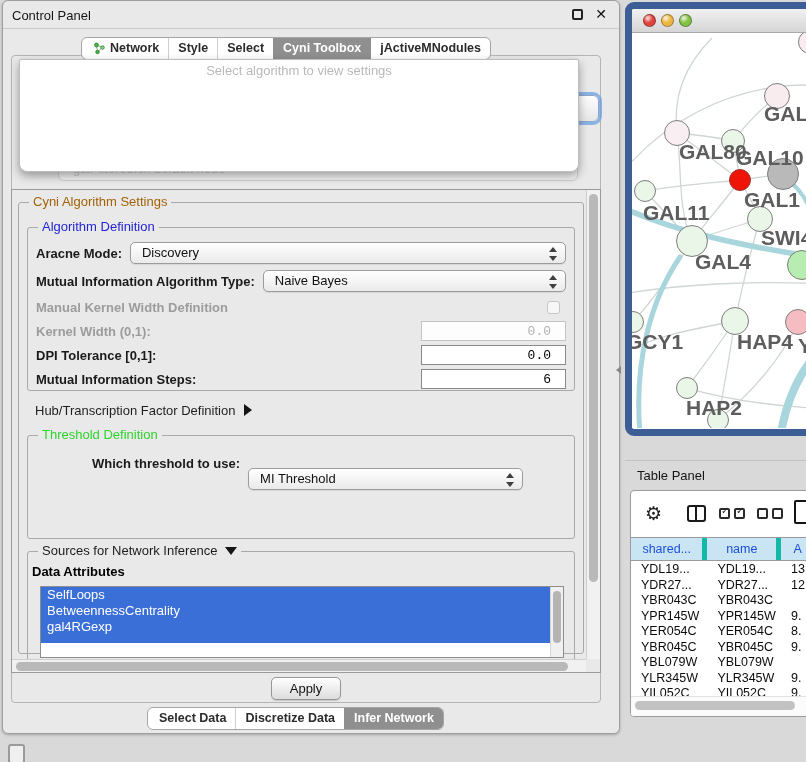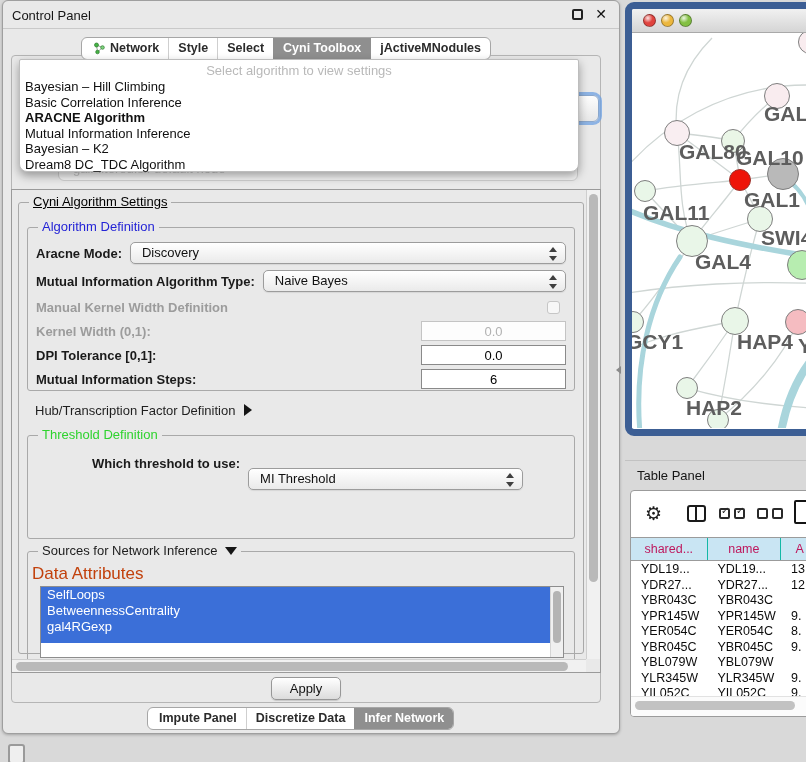--- a/index.html
+++ b/index.html
@@ -60,22 +60,22 @@
   .hscroll .thumb { position:absolute; top:2px; height:9px; border-radius:5px; background:#b9b9b9; }
 
   .groupbox { position:absolute; border:1px solid #a9a9a9; border-radius:3px; }
   .legend { position:absolute; top:-9px; left:10px; background:#e9e9e9; padding:0 4px;
     font-size:13px; line-height:16px; white-space:nowrap; }
 
   .frow { position:absolute; left:8px; right:8px; height:22px; display:flex; align-items:center; }
   .lbl { font-size:13px; font-weight:bold; color:#1a1a1a; white-space:nowrap; }
   .lbl.dis { color:#9c9c9c; }
   .tinput { height:20px; border:1px solid #8a8a8a; background:#fff; font-size:13px;
-    text-align:center; padding:0 4px; width:145px; margin-left:auto;
-    font-family:Liberation Sans, sans-serif; }
+    text-align:right; padding:0 14px; width:145px; margin-left:auto;
+    font-family:Liberation Mono, monospace; }
   .tinput.dis { border-color:#c4c4c4; color:#b2b2b2; background:#fdfdfd; }
   .combo { position:relative; height:22px; border:1px solid #9c9c9c; border-radius:5px;
     background:linear-gradient(#ffffff,#eaeaea); font-size:13px; color:#111;
     line-height:20px; padding:0 24px 0 11px; box-shadow:0 1px 1px rgba(0,0,0,.08); }
   .combo .spin { position:absolute; right:8px; top:3px; width:9px; height:16px; }
   .combo .spin::before, .combo .spin::after { content:""; position:absolute; left:1px;
     border-left:4px solid transparent; border-right:4px solid transparent; }
   .combo .spin::before { top:1px; border-bottom:5px solid #3f3f3f; }
   .combo .spin::after { bottom:1px; border-top:5px solid #3f3f3f; }
   .combo.grow { flex:1; margin-left:8px; }
@@ -125,21 +125,21 @@
     font-family:"DejaVu Sans",sans-serif; line-height:22px; }
   #cols-ic { position:absolute; left:56px; top:14px; width:19px; height:17px;
     border:2px solid #1a1a1a; border-radius:3px; }
   #cols-ic::after { content:""; position:absolute; left:6px; top:0; bottom:0; width:2px; background:#1a1a1a; }
   .cb { position:absolute; width:11px; height:11px; border:2px solid #2a2a2a; border-radius:2px; top:17px; }
   .cb.on::after { content:"✓"; position:absolute; left:0px; top:-5px; font-size:10px; font-weight:bold; color:#2a2a2a; }
   #doc-ic { position:absolute; left:163px; top:9px; width:18px; height:24px;
     border:2px solid #141414; border-radius:2px; background:#fff; }
   #tp-header { position:absolute; left:0; top:46px; right:0; height:24px; display:flex;
     border-top:1px solid #9b9b9b; border-bottom:1px solid #9b9b9b; }
-  .hcell { background:#c9e5f3; border-right:1px solid #14b8a6; font-size:12.5px; color:#be185d;
+  .hcell { background:#c9e5f3; border-right:5px solid #14b8a6; font-size:12.5px; color:#1d4ed8;
     display:flex; align-items:center; justify-content:center; overflow:hidden; }
   #tp-rows { position:absolute; left:0; top:71px; right:0; bottom:20px; overflow:hidden; }
   .trow { display:flex; height:15.5px; }
   .tcell { font-size:12.5px; color:#0c0c0c; line-height:15.5px; padding-left:10px;
     overflow:hidden; white-space:nowrap; }
   #tp-hscroll { position:absolute; left:0; right:0; bottom:0; height:20px; background:#fbfbfb;
     border-top:1px solid #e2e2e2; }
   #tp-hscroll .thumb { position:absolute; left:4px; top:4px; width:160px; height:9px;
     border-radius:5px; background:#c2c2c2; }
 
@@ -187,35 +187,27 @@
         <div class="seg">
           <span>jActiveMNodules</span>
         </div>
       </div>
 
     <div class="ghost-combo">galFiltered.sif default node</div>
     <div class="ghost-focus"></div>
 
     <div id="algo-popup">
       <div id="algo-prompt">Select algorithm to view settings</div>
-      <div id="algo-items">
-          <div class="dd-item">Bayesian – Hill Climbing</div>
-          <div class="dd-item">Basic Correlation Inference</div>
-          <div class="dd-item bold">ARACNE Algorithm</div>
-          <div class="dd-item">Mutual Information Inference</div>
-          <div class="dd-item">Bayesian – K2</div>
-          <div class="dd-item">Dream8 DC_TDC Algorithm</div>
-        </div>
     </div>
 
     <div id="settings-vp">
       <div id="settings-content">
 
         <div class="groupbox" style="left:6px; top:12px; width:566px; height:452px;">
-          <span class="legend" style="color:#000000;text-decoration:underline;">Cyni Algorithm Settings</span>
+          <span class="legend" style="color:#a16207;">Cyni Algorithm Settings</span>
 
           <div class="groupbox" style="left:8px; top:24px; width:548px; height:164px;">
             <span class="legend" style="color:#2424d6;">Algorithm Definition</span>
 
             <div class="frow" style="top:42px;">
               <span class="lbl">Mutual Information Algorithm Type:</span>
               <div class="combo grow">
                 <span>Naive Bayes</span>
                 <span class="spin"></span>
               </div>
@@ -264,21 +256,21 @@
                 <span class="spin"></span>
               </div>
             </div>
 
           </div>
 
           <div class="groupbox" style="left:8px; top:348px; width:548px; height:120px;">
             <span class="legend" style="color:#1c1c1c;">
               <span>Sources for Network Inference</span><span class="tri-down"></span>
             </span>
-            <div style="position:absolute; left:4px; top:12px; font-size:17px; font-weight:normal; color:#c2410c;">Data Attributes</div>
+            <div style="position:absolute; left:4px; top:12px; font-size:13px; font-weight:bold; color:#000000;">Data Attributes</div>
             <div id="attr-list">
               <div id="attr-items">
                   <div class="attr-item" style="background: rgb(59, 111, 216);">SelfLoops</div>
                   <div class="attr-item" style="background: rgb(59, 111, 216);">BetweennessCentrality</div>
                   <div class="attr-item" style="background: rgb(59, 111, 216);">gal4RGexp</div>
                   <div class="attr-item" style="background: rgb(59, 111, 216); height: 8px;"></div>
                 </div>
               <div id="attr-vscroll">
                 <div class="thumb"></div>
               </div>
@@ -292,21 +284,21 @@
       </div>
       <div class="hscroll">
         <div class="thumb" style="left:4px; width:552px;"></div>
       </div>
     </div>
 
     <div id="apply-btn">Apply</div>
 
     <div class="segctl" id="bottom-tabs">
         <div class="seg">
-          <span>Impute Panel</span>
+          <span>Select Data</span>
         </div>
         <div class="seg">
           <span>Discretize Data</span>
         </div>
         <div class="seg sel">
           <span>Infer Network</span>
         </div>
       </div>
   </div>
 

